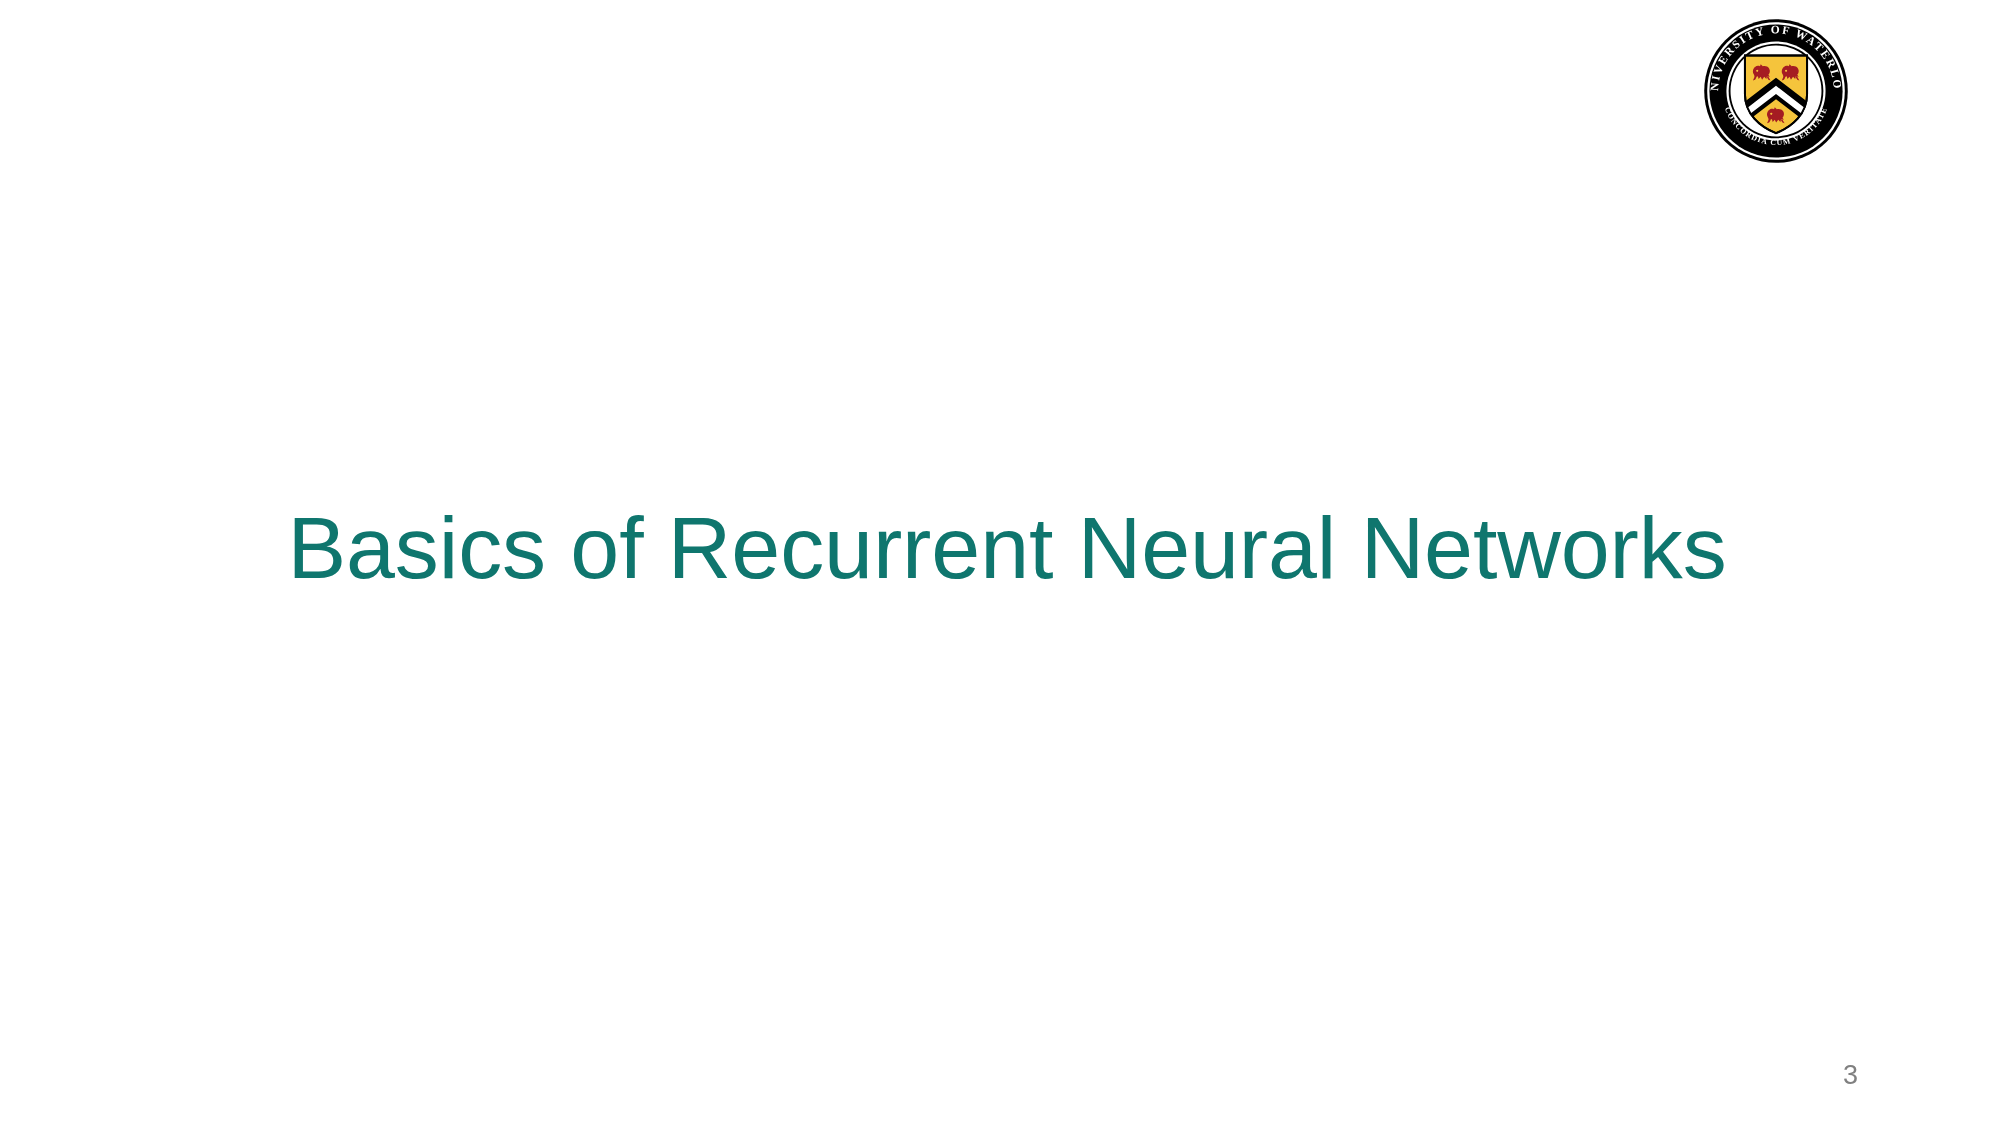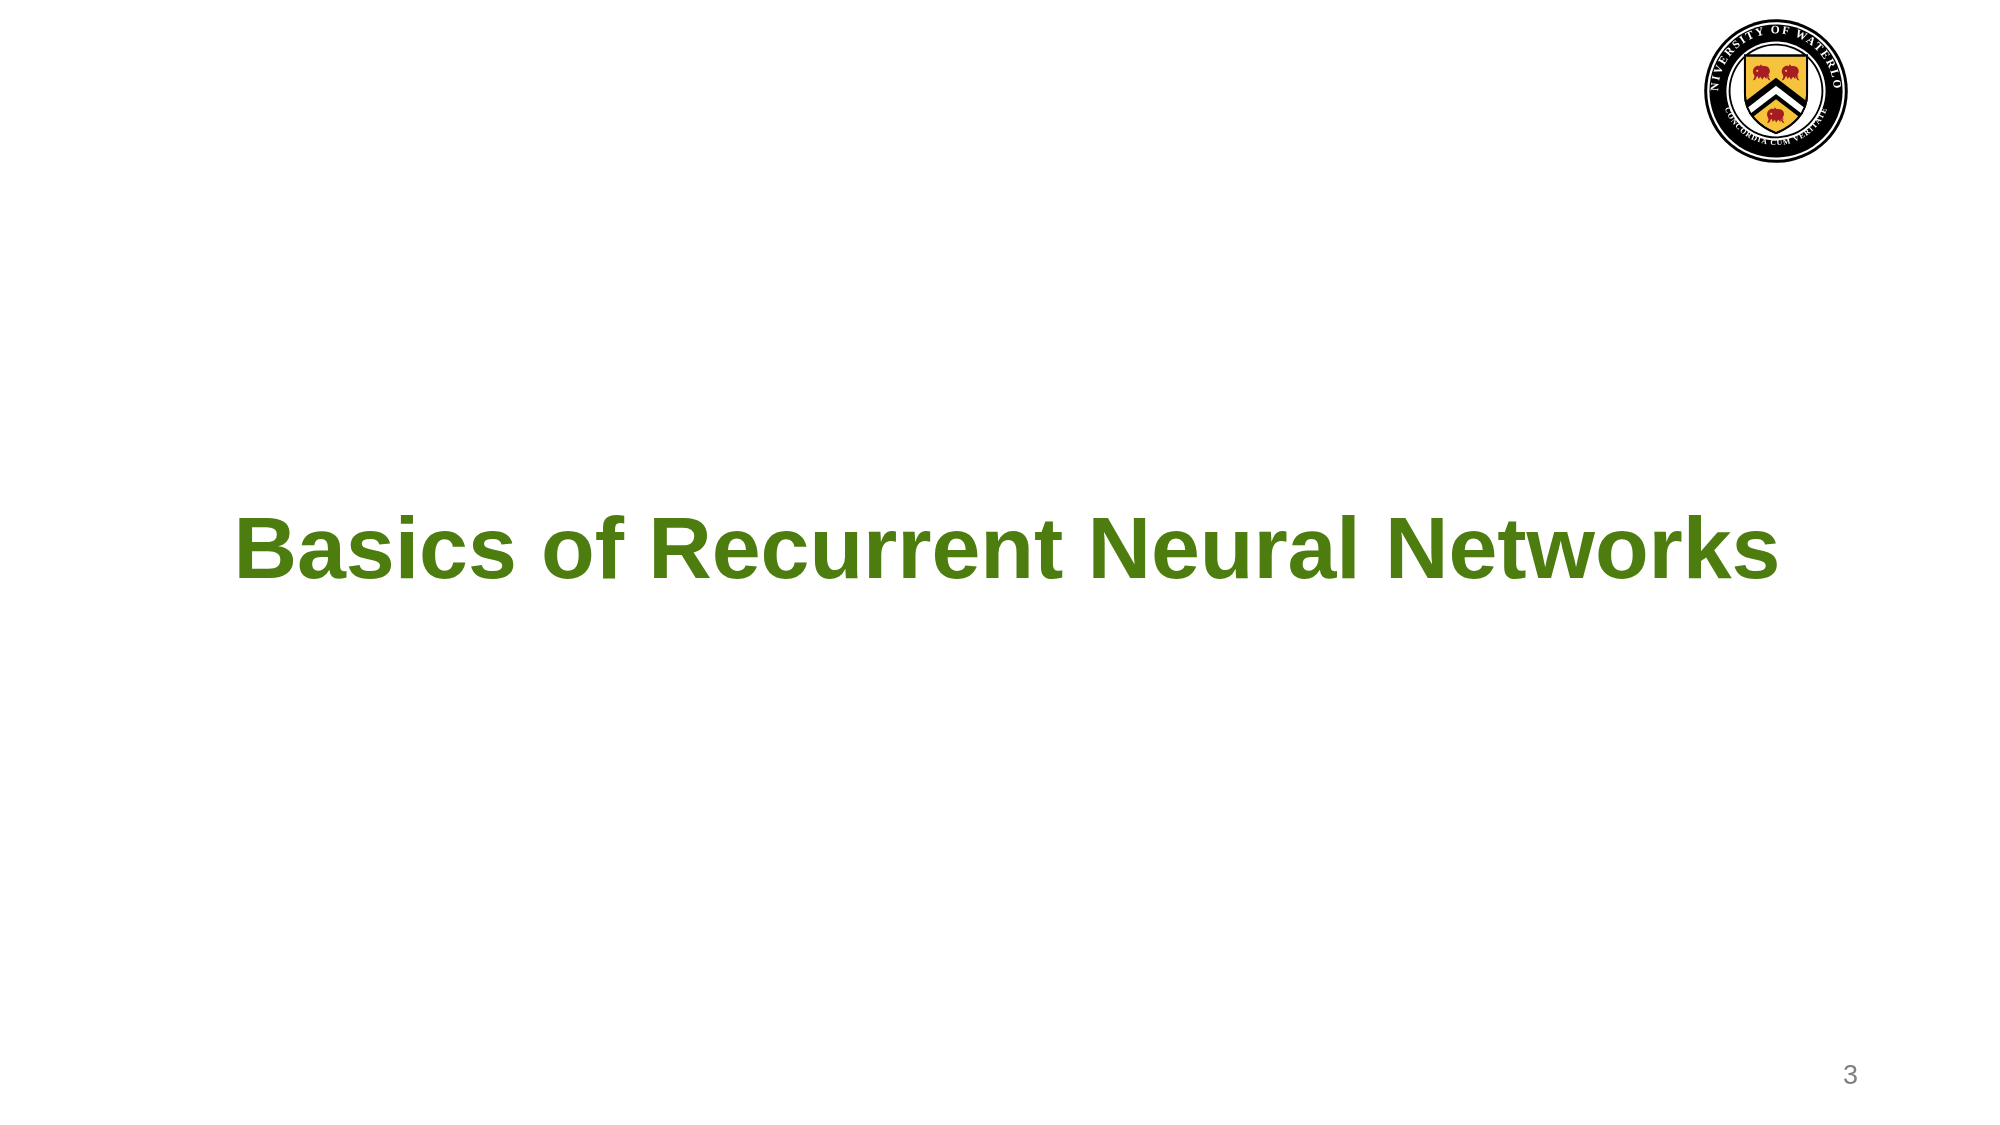--- a/index.html
+++ b/index.html
@@ -36,23 +36,23 @@
     top: 483px;
     width: 2000px;
     height: 130px;
     display: flex;
     align-items: center;
     justify-content: center;
   }
   #title-text {
     font-family: "Liberation Sans", sans-serif;
     font-size: 88px;
-    font-weight: 700;
+    font-weight: 400;
     line-height: 1.12;
-    color: #4d7c0f;
+    color: #0f766e;
     letter-spacing: -0.1px;
     white-space: nowrap;
     text-align: right;
     padding-left: 14px; 
   }
 
   
   #slide-number {
     position: absolute;
     right: 142px;

